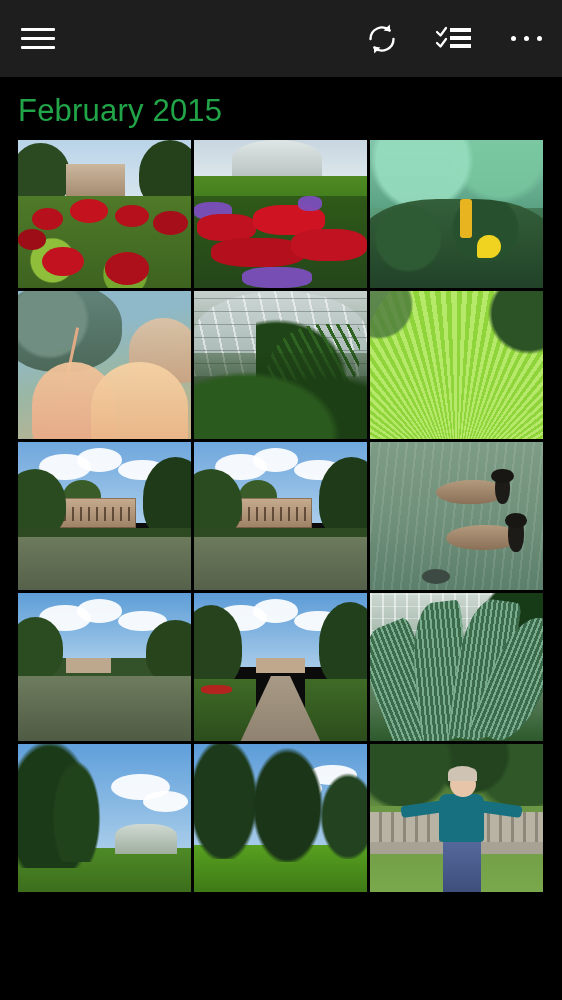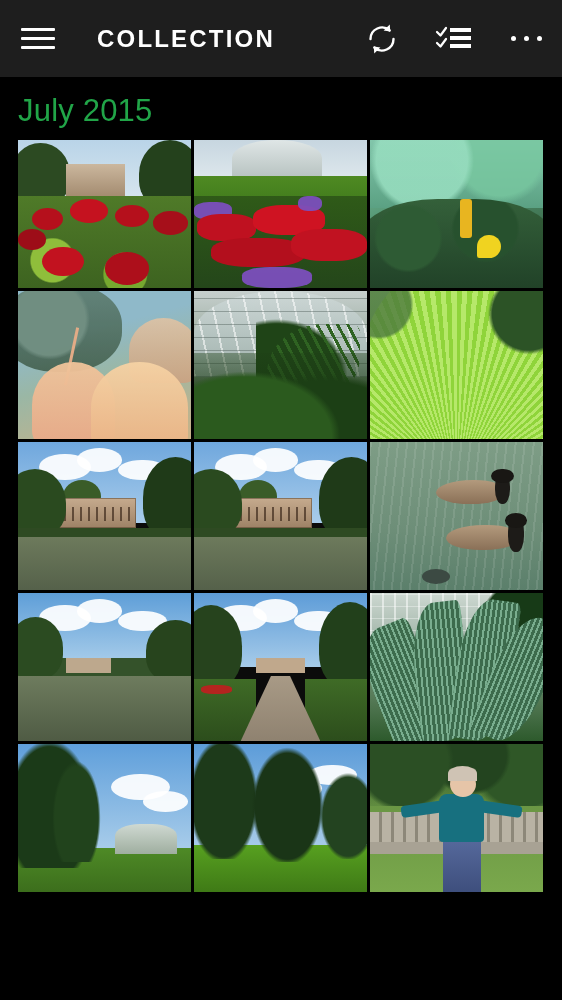--- a/index.html
+++ b/index.html
@@ -296,21 +296,20 @@
 <body style="background: rgb(0, 0, 0);">
 
 <div class="appbar" style="background: rgb(30, 30, 30);">
 
   <div class="hamburger">
     <span></span>
     <span></span>
     <span></span>
   </div>
 
-  <div class="app-title">COLLECTION</div>
 
   <div class="bar-actions">
 
     <div class="bar-btn">
       <span>
         <svg width="38" height="38" viewBox="0 0 38 38">
           <path d="M7.5 19a11.5 11.5 0 0 1 19.2-8.5" fill="none" stroke="#fff" stroke-width="2.4" stroke-linecap="round"></path>
           <path d="M30.5 19a11.5 11.5 0 0 1-19.2 8.5" fill="none" stroke="#fff" stroke-width="2.4" stroke-linecap="round"></path>
           <path d="M26.8 4.6 L27.2 11.4 L20.6 10.6 Z" fill="#fff"></path>
           <path d="M11.2 33.4 L10.8 26.6 L17.4 27.4 Z" fill="#fff"></path>
@@ -335,21 +334,21 @@
         <i></i>
         <i></i>
         <i></i>
       </span>
     </div>
 
   </div>
 </div>
 
 <div class="group-header">
-  <div class="group-title" id="group-title" style="color: rgb(33, 165, 72);">July 2015</div>
+  <div class="group-title" id="group-title" style="color: rgb(33, 165, 72);">February 2015</div>
 </div>
 
 <div class="grid">
 
   <div class="tile">
     <div class="scene s1" aria-label="Red flowers in front of a stately house">
       <div class="sky"></div>
         <div class="t1"></div>
         <div class="house"></div>
         <div class="t2"></div>

